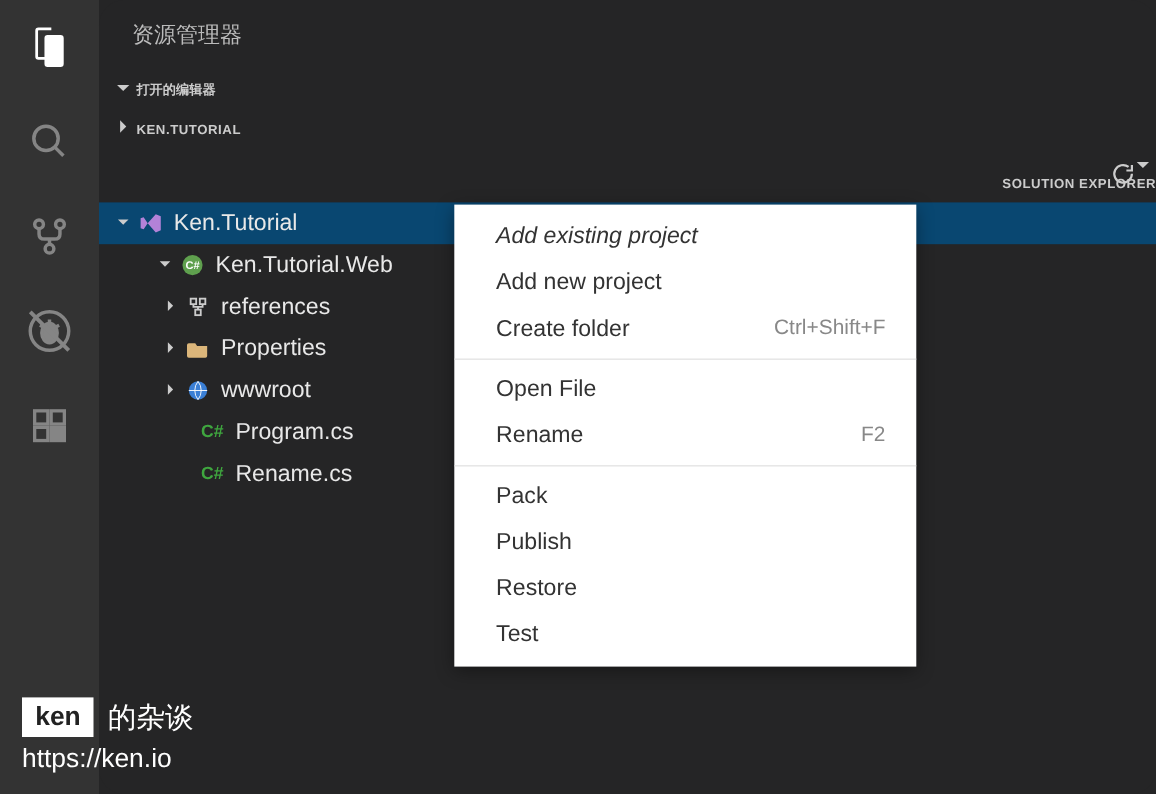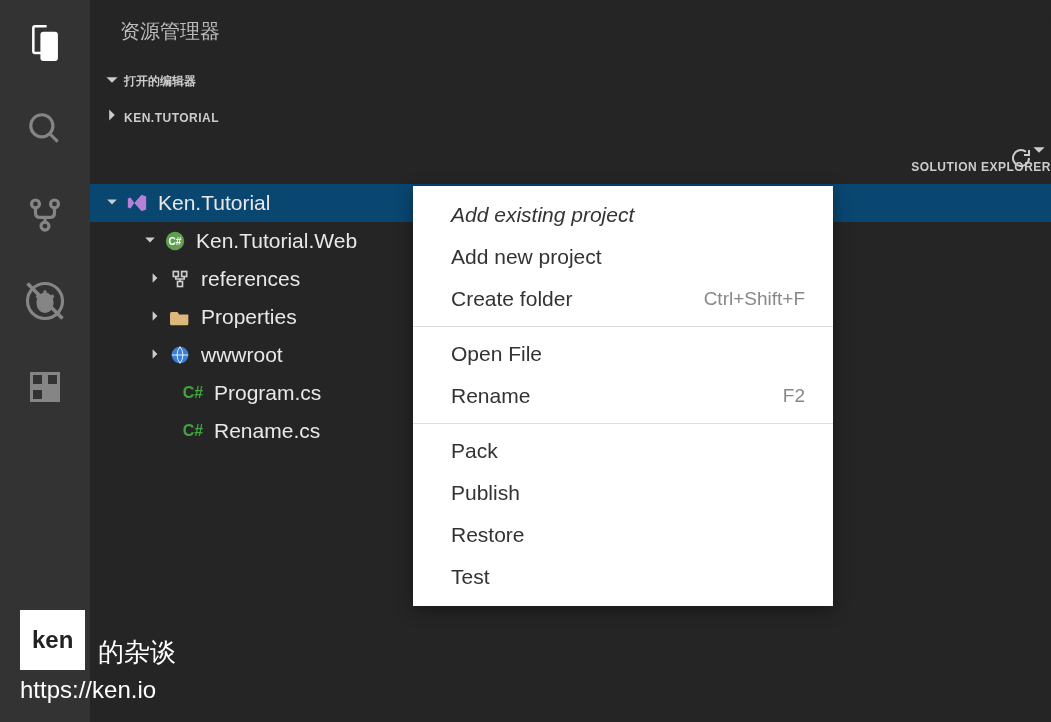--- a/index.html
+++ b/index.html
@@ -138,21 +138,21 @@
       margin: 6px 0;
     }
     .watermark-badge {
       position: absolute;
       left: 20px;
       bottom: 52px;
       background: #ffffff;
       color: #222222;
       font-size: 24px;
       font-weight: bold;
-      padding: 16px 12px;
+      padding: 4px 12px;
     }
     .watermark-text {
       position: absolute;
       left: 98px;
       bottom: 52px;
       color: #ffffff;
       font-size: 26px;
       text-align: center;
     }
     .watermark-url {

